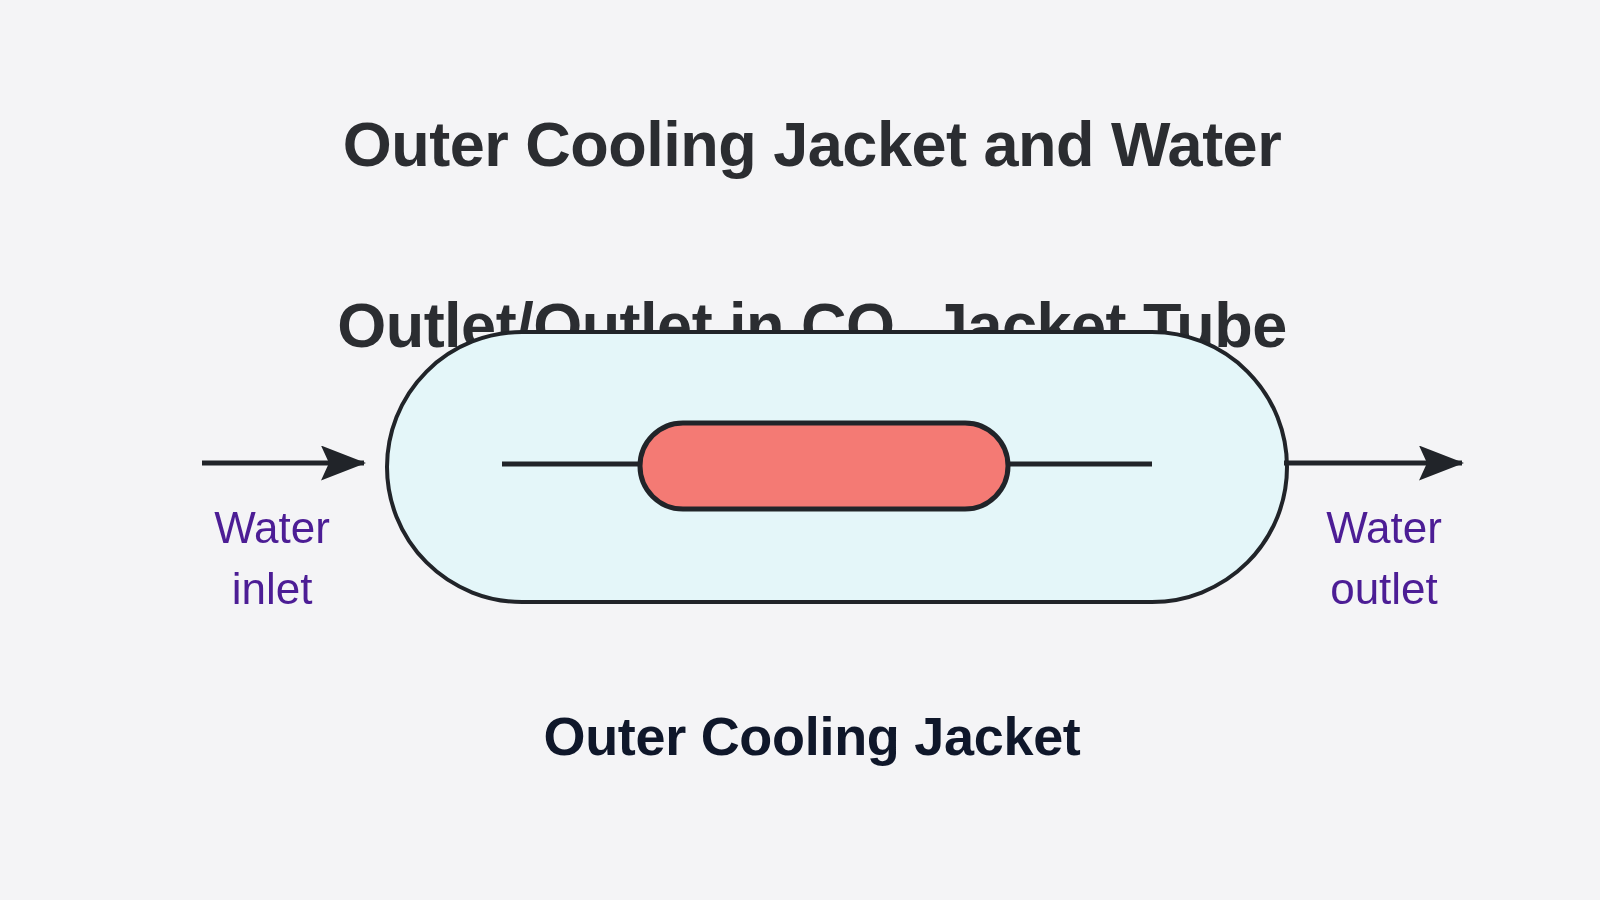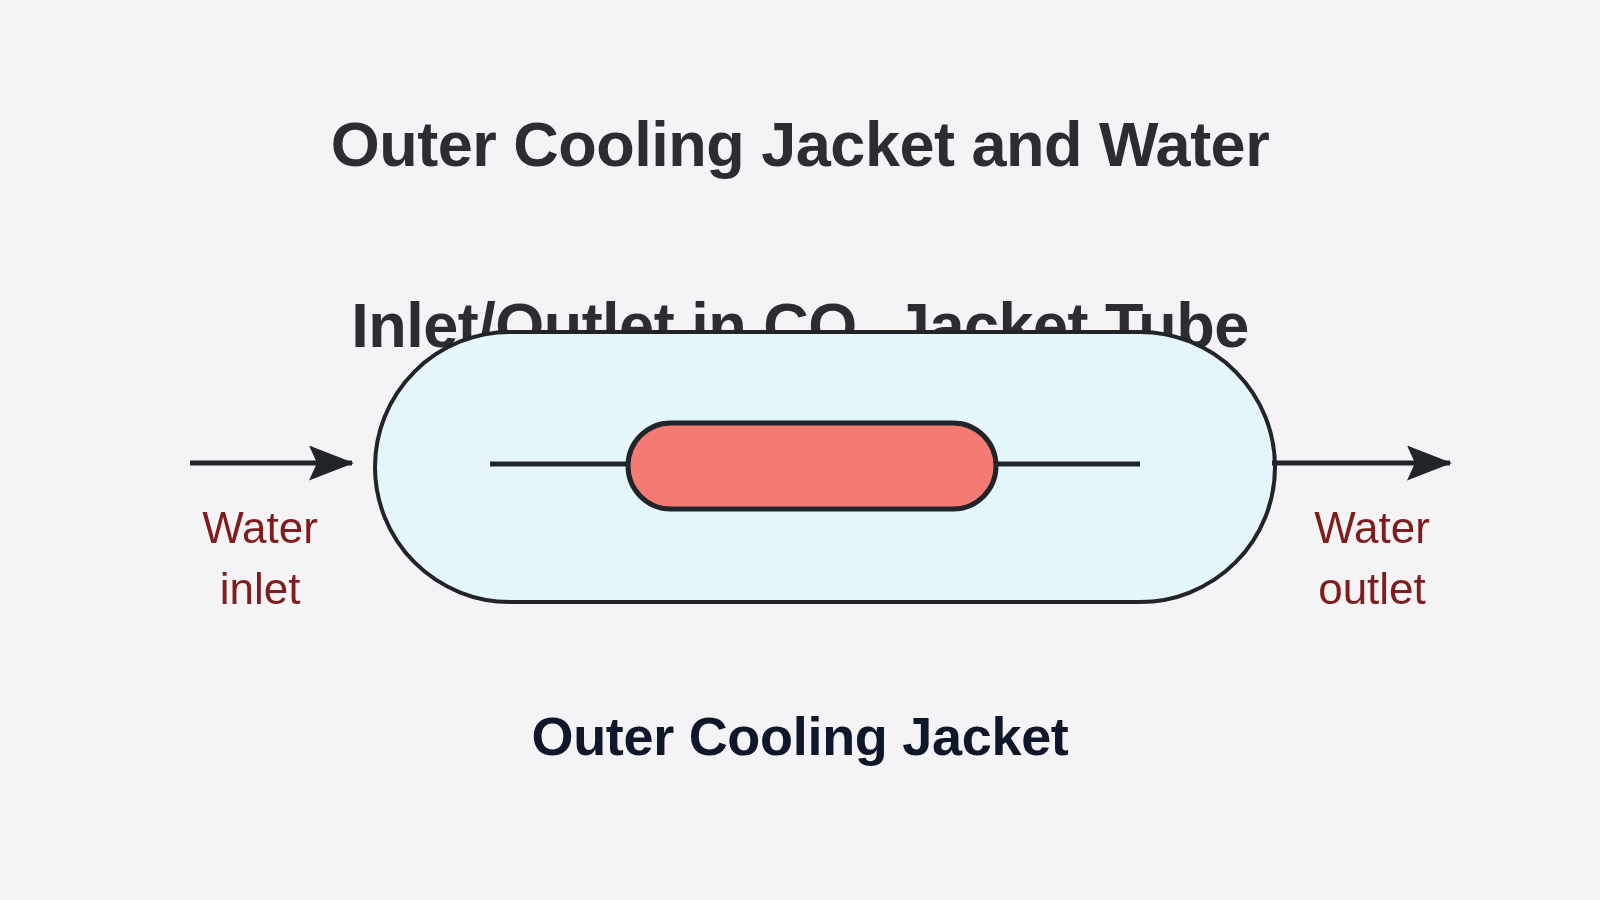--- a/index.html
+++ b/index.html
@@ -11,20 +11,21 @@
     height: 900px;
     background: #f4f4f6;
     font-family: "Liberation Sans", sans-serif;
     overflow: hidden;
   }
   #stage {
     position: relative;
     width: 1288px;
     height: 900px;
     background: #f4f4f6;
+    margin-left: 12px;
   }
 
   
   .title {
     position: absolute;
     left: 0;
     top: 8px;
     width: 1600px;
     text-align: center;
     font-size: 63px;
@@ -48,21 +49,21 @@
     position: absolute;
     left: 0;
     top: 0;
     width: 1600px;
     height: 900px;
   }
 
   
   .lbl {
     position: absolute;
-    color: #7f1d1d;
+    color: #4c1d95;
     font-size: 44px;
     font-weight: 400;
     line-height: 1.38;
     text-align: center;
     white-space: pre-line;
   }
   #label-inlet {
     left: 120px;
     top: 498px;
     width: 280px;
@@ -84,21 +85,21 @@
     letter-spacing: -0.3px;
   }
 </style>
 </head>
 <body>
 
 <div id="stage">
 
   <div class="title">
     <span class="title-line">Outer Cooling Jacket and Water</span>
-    <span class="title-line"><span>Inlet/Outlet in CO</span><span class="sub">2</span><span> Jacket Tube</span></span>
+    <span class="title-line"><span>Outlet/Outlet in CO</span><span class="sub">2</span><span> Jacket Tube</span></span>
   </div>
 
   <svg id="diagram" viewBox="0 0 1600 900">
     <defs>
       <marker id="arrowhead" markerWidth="9" markerHeight="7" refX="8.6" refY="3.5" orient="auto" markerUnits="strokeWidth">
         <path d="M0,0 L9,3.5 L0,7 L1.6,3.5 Z" fill="#212429"></path>
       </marker>
     </defs>
 
     <rect id="jacket" x="375" y="332" width="900" height="270" rx="135" ry="135" fill="#e4f6f9" stroke="#212429" stroke-width="4"></rect>

